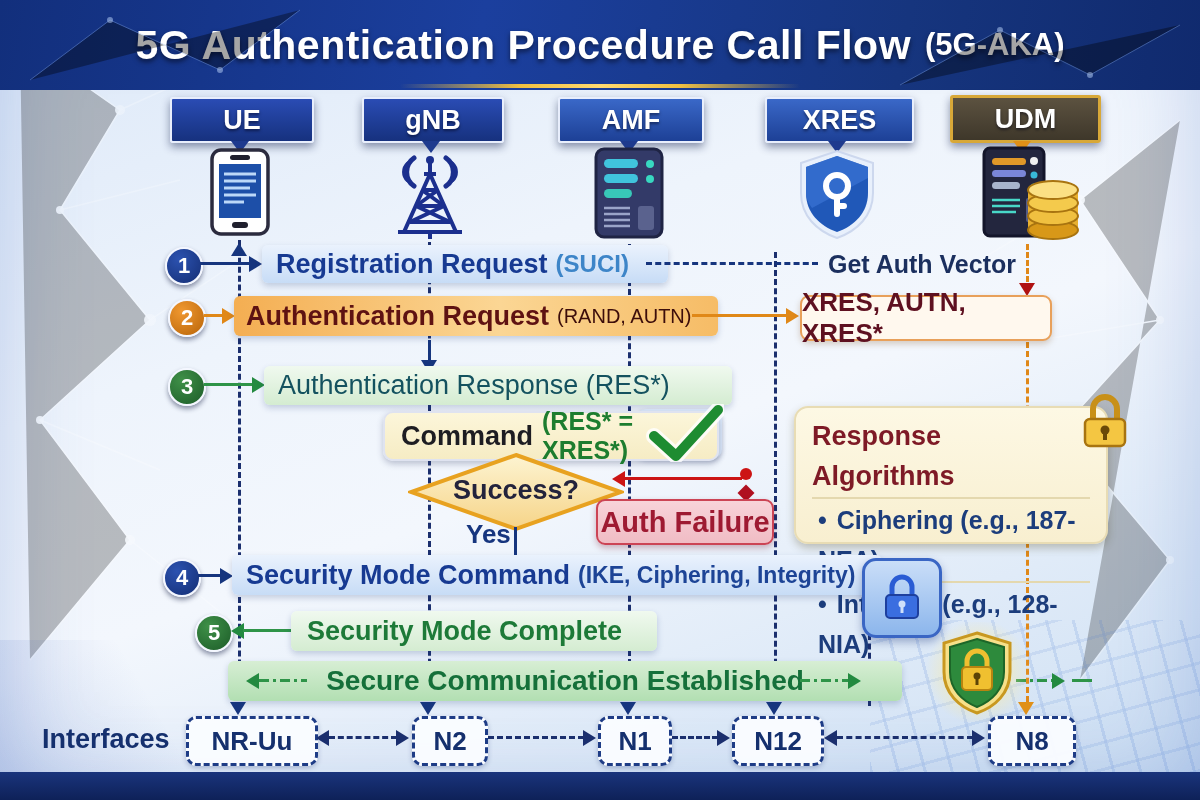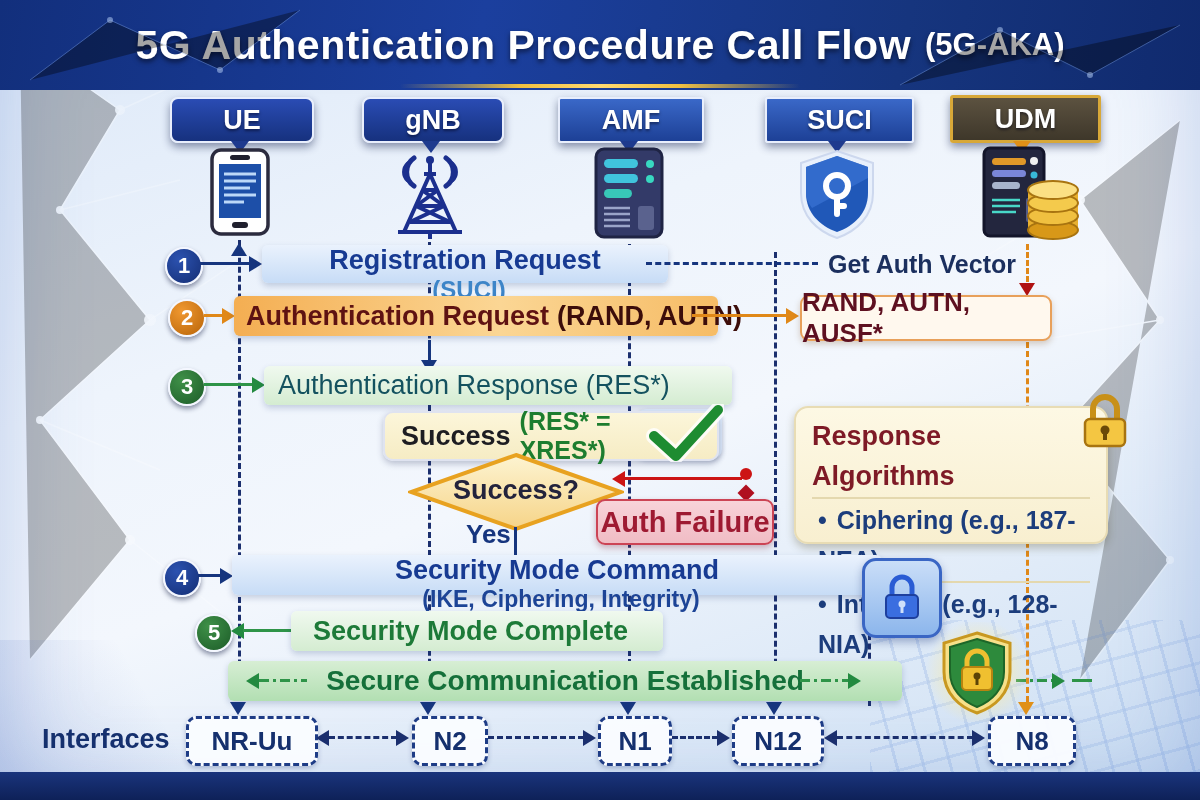--- a/index.html
+++ b/index.html
@@ -13,47 +13,47 @@
     background:linear-gradient(100deg,#122f7c 0%,#1b3f9e 40%,#16357e 75%,#102a6e 100%);
     display:flex;align-items:center;justify-content:center;gap:14px;}
   .banner .t-main{color:#fff;font-size:41px;font-weight:bold;letter-spacing:.5px;text-shadow:0 3px 5px rgba(0,0,10,.55);}
   .banner .t-suffix{color:#fff;font-size:31px;font-weight:bold;text-shadow:0 3px 5px rgba(0,0,10,.55);}
   .gold-line{left:400px;top:84px;width:400px;height:4px;border-radius:2px;
     background:linear-gradient(90deg,rgba(230,180,60,0),#f0c040 30%,#ffda70 50%,#f0c040 70%,rgba(230,180,60,0));}
   
   .actor{height:42px;display:flex;align-items:center;justify-content:center;
     color:#fff;font-weight:bold;font-size:27px;border:2px solid #e8eefc;border-radius:3px;
     box-shadow:0 4px 8px rgba(10,25,70,.45);text-shadow:0 2px 3px rgba(0,0,20,.5);}
-  .a-navy{background:linear-gradient(180deg,#2a4cb4,#16317e);border-radius:8px;}
+  .a-navy{background:linear-gradient(180deg,#2a4cb4,#16317e);}
   .a-blue{background:linear-gradient(180deg,#3a68c8,#1d4096);}
   .a-udm{background:linear-gradient(180deg,#5c5240,#3e372a);border:3px solid #d8a838;}
   .ptr{width:0;height:0;border-left:9px solid transparent;border-right:9px solid transparent;border-top:12px solid #1e3a8e;}
   .ptr-o{border-top-color:#e09018;}
   
   .life{width:0;border-left:3px dashed #1b2f6e;}
   .life-o{border-left:3px dashed #e08818;}
   
   .stepnum{width:34px;height:34px;border-radius:50%;color:#fff;font-weight:bold;font-size:22px;
     display:flex;align-items:center;justify-content:center;border:2px solid #f4f7ff;
     box-shadow:0 3px 5px rgba(10,20,60,.45);}
   .sn-navy{background:radial-gradient(circle at 35% 30%,#2c52b0,#142e74);}
   .sn-orange{background:radial-gradient(circle at 35% 30%,#f09830,#b86408);}
   .sn-green{background:radial-gradient(circle at 35% 30%,#3f9048,#1c5c28);}
   
   .band{display:flex;align-items:center;border-radius:6px;padding:0 14px;white-space:nowrap;
     box-shadow:0 3px 6px rgba(30,60,120,.22);}
-  .b-blue{background:linear-gradient(180deg,#eaf2fd,#c7dcf6);flex-direction:column;}
+  .b-blue{background:linear-gradient(180deg,#eaf2fd,#c7dcf6);}
   .b-orange{background:linear-gradient(90deg,#f4ae52,#fbd694 55%,#f6bc66);}
   .b-green{background:linear-gradient(180deg,#f0f9ef,#d4ecd1);}
   .b-secure{background:linear-gradient(180deg,#d7eed4,#b2dfb2);}
   .lbl-blue{color:#173a92;font-weight:bold;font-size:27px;}
   .det-blue{color:#3d85c8;font-weight:bold;font-size:24px;margin-left:8px;}
   .det-blue2{color:#1d4496;font-size:23px;font-weight:bold;margin-left:8px;}
   .lbl-maroon{color:#5e1212;font-weight:bold;font-size:27px;}
-  .det-maroon{color:#3c0d0a;font-weight:bold;font-size:27px;margin-left:8px;}
+  .det-maroon{color:#3c0d0a;font-weight:normal;font-size:20px;margin-left:8px;}
   .lbl-teal{color:#14525f;font-weight:normal;font-size:27px;}
   .lbl-green{color:#1d7a38;font-weight:bold;font-size:27px;}
   .lbl-dkgreen{color:#15703a;font-weight:bold;font-size:28px;}
   
   .stem-h{height:0;border-top:3px solid #16357e;}
   .stem-ho{height:0;border-top:3.5px solid #e08818;}
   .stem-hg{height:0;border-top:3px solid #2e9448;}
   .stem-hr{height:0;border-top:3px solid #cc1414;}
   .stem-dash{height:0;border-top:3px dashed #16357e;}
   .stem-v{width:0;border-left:3px solid #16357e;}
@@ -145,21 +145,21 @@
   <div class="abs actor a-navy" style="left:170px;top:97px;width:140px;">
       <span>UE</span>
     </div>
   <div class="abs actor a-navy" style="left:362px;top:97px;width:138px;">
       <span>gNB</span>
     </div>
   <div class="abs actor a-blue" style="left:558px;top:97px;width:142px;">
       <span>AMF</span>
     </div>
   <div class="abs actor a-blue" style="left:765px;top:97px;width:145px;">
-      <span>SUCI</span>
+      <span>XRES</span>
     </div>
   <div class="abs actor a-udm" style="left:950px;top:95px;width:145px;">
       <span>UDM</span>
     </div>
   <div class="abs ptr" style="left:231px;top:141px;"></div>
   <div class="abs ptr" style="left:422px;top:141px;"></div>
   <div class="abs ptr" style="left:620px;top:141px;"></div>
   <div class="abs ptr" style="left:828px;top:141px;"></div>
   <div class="abs ptr ptr-o" style="left:1013px;top:141px;"></div>
 
@@ -255,38 +255,38 @@
     </div>
   <div class="abs stem-ho" style="left:204px;top:314px;width:20px;"></div>
   <div class="abs head-r head-r-o" style="left:222px;top:308px;"></div>
   <div class="abs band b-orange" style="left:234px;top:296px;width:458px;height:40px;padding-left:12px;">
     <span class="lbl-maroon">Authentication Request</span>
     <span class="det-maroon">(RAND, AUTN)</span>
   </div>
   <div class="abs stem-ho" style="left:692px;top:314px;width:96px;"></div>
   <div class="abs head-r head-r-o" style="left:786px;top:308px;"></div>
   <div class="abs cream-box" style="left:800px;top:295px;width:248px;height:42px;">
-    <span>RAND, AUTN, AUSF*</span>
+    <span>XRES, AUTN, XRES*</span>
   </div>
 
   <div class="abs stem-v" style="left:428px;top:340px;height:22px;"></div>
   <div class="abs head-d" style="left:421px;top:360px;"></div>
 
   <div class="abs stepnum sn-green" style="left:168px;top:368px;">
       <span>3</span>
     </div>
   <div class="abs stem-hg" style="left:204px;top:383px;width:50px;"></div>
   <div class="abs head-r head-r-g" style="left:252px;top:377px;"></div>
   <div class="abs band b-green" style="left:264px;top:366px;width:440px;height:39px;">
     <span class="lbl-teal">Authentication Response (RES*)</span>
   </div>
 
   <div class="abs" style="left:636px;top:409px;width:86px;height:50px;background:#d9e6f8;border-radius:10px;box-shadow:0 2px 5px rgba(40,60,110,.3);"></div>
   <div class="abs verify-box" style="left:383px;top:411px;width:300px;height:46px;">
-    <span style="color:#1d1d22;font-weight:bold;font-size:27px;">Success</span>
+    <span style="color:#1d1d22;font-weight:bold;font-size:27px;">Command</span>
     <span style="color:#1d7d2f;font-weight:bold;font-size:25px;margin-left:9px;">(RES* = XRES*)</span>
   </div>
   <svg class="abs" style="left:646px;top:404px;width:78px;height:58px;" viewBox="0 0 78 58">
     <path d="M8 32 L30 52 L72 6" fill="none" stroke="#ffffff" stroke-width="16" stroke-linecap="round" stroke-linejoin="round" opacity="0.8"></path>
     <path d="M8 32 L30 52 L72 6" fill="none" stroke="#1e8c31" stroke-width="10" stroke-linecap="round" stroke-linejoin="round"></path>
   </svg>
   <div class="abs" style="left:513px;top:455px;width:3px;height:10px;background:#e08818;"></div>
   <div class="abs head-d head-d-r" style="left:507px;top:463px;"></div>
 
   <svg class="abs" style="left:408px;top:452px;width:216px;height:80px;" viewBox="0 0 216 80">
@@ -341,21 +341,21 @@
       <circle cx="21" cy="30" r="3.5" fill="#cfe0fa"></circle>
         <rect x="19.5" y="32" width="3" height="7" fill="#cfe0fa"></rect>
     </svg>
   </div>
 
   <div class="abs stepnum sn-green" style="left:195px;top:614px;">
       <span>5</span>
     </div>
   <div class="abs head-l" style="left:231px;top:623px;"></div>
   <div class="abs stem-hg" style="left:243px;top:629px;width:48px;"></div>
-  <div class="abs band b-green" style="left:291px;top:611px;width:336px;height:40px;padding-left:22px;">
+  <div class="abs band b-green" style="left:291px;top:611px;width:336px;height:40px;padding-left:16px;">
     <span class="lbl-green">Security Mode Complete</span>
   </div>
 
   <div class="abs band b-secure" style="left:228px;top:661px;width:646px;height:40px;justify-content:center;">
     <span class="lbl-dkgreen">Secure Communication Established</span>
   </div>
   <div class="abs head-l" style="left:246px;top:673px;"></div>
   <div class="abs dashdot-g" style="left:259px;top:679px;width:48px;"></div>
   <div class="abs dashdot-g" style="left:800px;top:679px;width:48px;"></div>
   <div class="abs head-r head-r-g" style="left:848px;top:673px;"></div>

